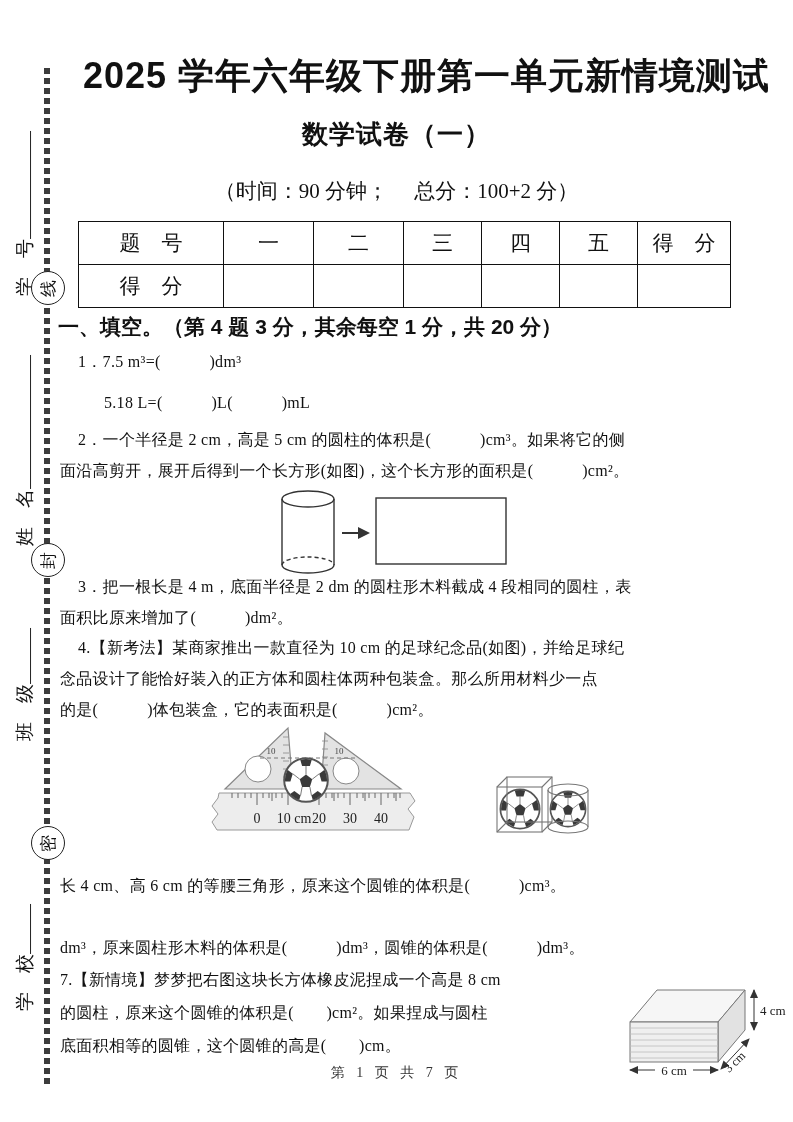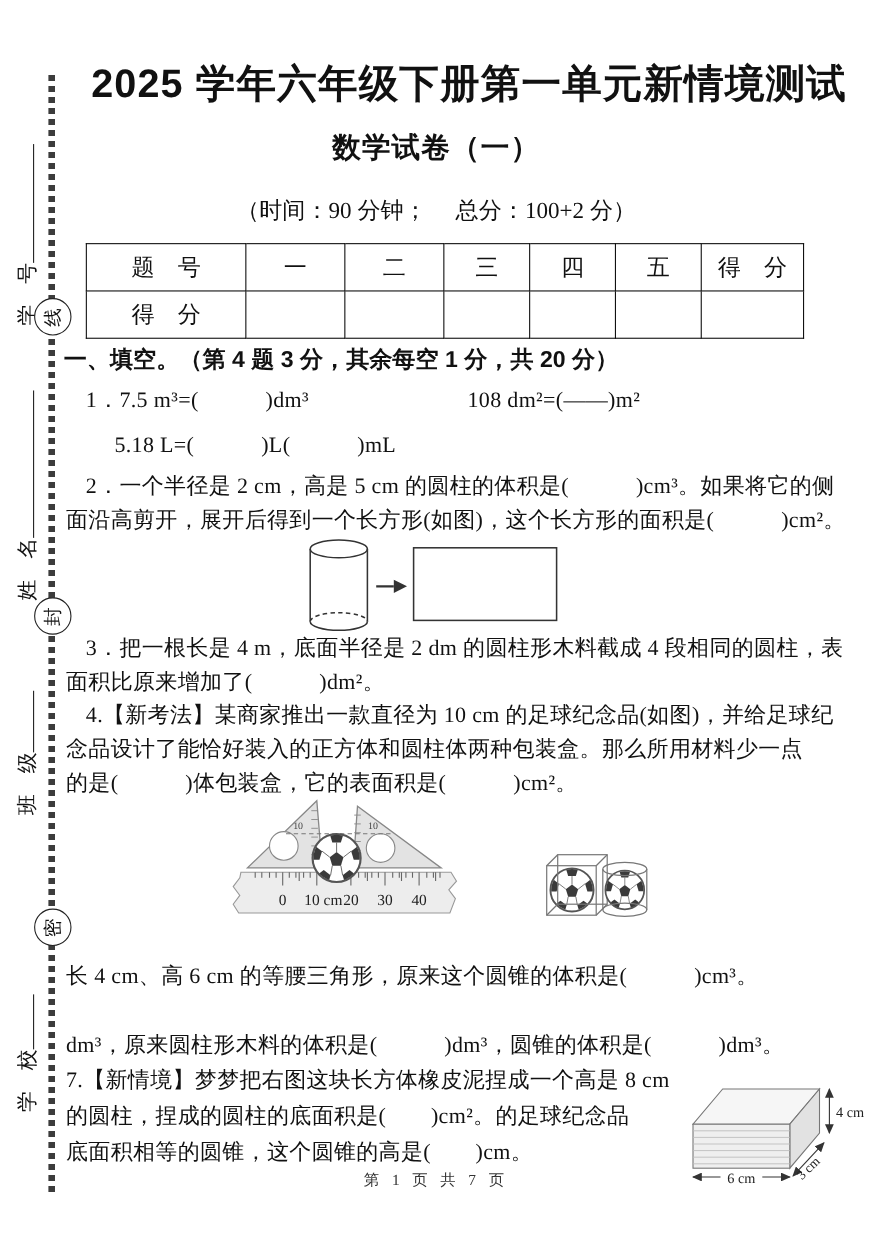--- a/index.html
+++ b/index.html
@@ -1,18 +1,18 @@
 <!DOCTYPE html>
 <html><head>
 <meta charset="utf-8">
 <style>
   html,body{margin:0;padding:0;background:#fff;}
   #page{position:relative;width:793px;height:1122px;background:#fff;overflow:hidden;
         font-family:"Liberation Serif",serif;color:#111;}
-  .line{position:absolute;white-space:pre;font-size:20px;letter-spacing:.3px;line-height:1.2;}
+  .line{position:absolute;white-space:pre;font-size:16px;letter-spacing:.3px;line-height:1.2;}
   .title{position:absolute;width:100%;text-align:center;font-family:"Liberation Sans",sans-serif;
          font-weight:bold;letter-spacing:1px;}
   .info{position:absolute;width:100%;text-align:center;font-size:21px;white-space:pre;}
   .heading{position:absolute;font-family:"Liberation Sans",sans-serif;font-weight:bold;
            font-size:21px;white-space:pre;}
   
   .sealline{position:absolute;left:44px;top:68px;width:6px;height:1016px;
             background:repeating-linear-gradient(to bottom,#3c3c3c 0 6px,transparent 6px 10px);}
   .mlabel{position:absolute;display:flex;align-items:baseline;white-space:pre;
           font-size:19px;font-family:"Liberation Sans",sans-serif;
@@ -91,21 +91,20 @@
       <td></td>
       <td></td>
       <td></td>
     </tr>
   </tbody>
     </table>
 
   <div class="heading" style="left:58px;top:313px;">一、填空。（第 4 题 3 分，其余每空 1 分，共 20 分）</div>
 
   <div class="line" style="left:78px;top:352px;">1．7.5 m³=(　　　)dm³</div>
-  <div class="line" style="left:425px;top:352px;">108 dm²=(——)m²</div>
   <div class="line" style="left:104px;top:393px;">5.18 L=(　　　)L(　　　)mL</div>
 
   <div class="line" style="left:78px;top:430px;">2．一个半径是 2 cm，高是 5 cm 的圆柱的体积是(　　　)cm³。如果将它的侧</div>
   <div class="line" style="left:60px;top:461px;">面沿高剪开，展开后得到一个长方形(如图)，这个长方形的面积是(　　　)cm²。</div>
 
   <svg class="fig" style="left:280px;top:488px;" width="230" height="92" viewBox="0 0 230 92">
     <g stroke="#333" fill="none" stroke-width="1.4">
       <ellipse cx="28" cy="11" rx="26" ry="8"></ellipse>
       <line x1="2" y1="11" x2="2" y2="77"></line>
       <line x1="54" y1="11" x2="54" y2="77"></line>
@@ -187,21 +186,21 @@
       <line x1="343" y1="65" x2="343" y2="102"></line>
         <line x1="383" y1="65" x2="383" y2="102"></line>
     </g>
   </svg>
 
   <div class="line" style="left:60px;top:876px;">长 4 cm、高 6 cm 的等腰三角形，原来这个圆锥的体积是(　　　)cm³。</div>
 
   <div class="line" style="left:60px;top:938px;">dm³，原来圆柱形木料的体积是(　　　)dm³，圆锥的体积是(　　　)dm³。</div>
 
   <div class="line" style="left:60px;top:970px;">7.【新情境】梦梦把右图这块长方体橡皮泥捏成一个高是 8 cm</div>
-  <div class="line" style="left:60px;top:1003px;">的圆柱，捏成的圆柱的底面积是(　　)cm²。的足球纪念品</div>
+  <div class="line" style="left:60px;top:1003px;">的圆柱，原来这个圆锥的体积是(　　)cm²。如果捏成与圆柱</div>
   <div class="line" style="left:60px;top:1036px;">底面积相等的圆锥，这个圆锥的高是(　　)cm。</div>
 
   <svg class="fig" style="left:622px;top:972px;" width="168" height="112" viewBox="0 0 168 112">
     <defs>
       <marker id="ah" markerWidth="9" markerHeight="8" refX="8" refY="4" orient="auto-start-reverse">
         <path d="M0,0L9,4L0,8z" fill="#333"></path>
       </marker>
     </defs>
     <polygon points="8,50 96,50 123,18 35,18" fill="#f6f6f6" stroke="#777"></polygon>
     <polygon points="96,50 123,18 123,58 96,90" fill="#e2e2e2" stroke="#777"></polygon>

